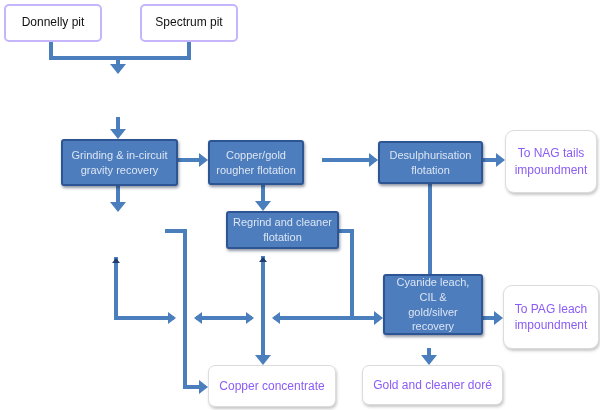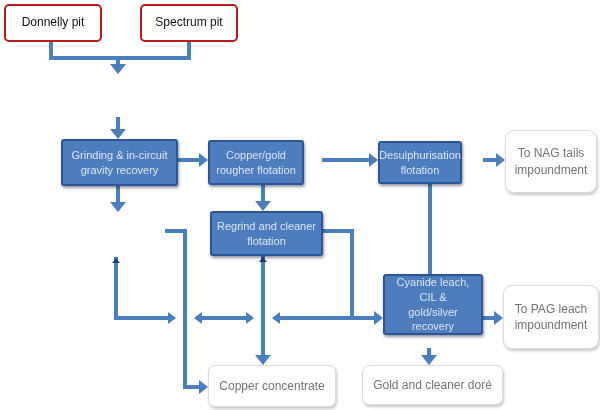--- a/index.html
+++ b/index.html
@@ -3,23 +3,23 @@
 <meta charset="utf-8">
 <style>
   html,body{margin:0;padding:0;background:#fff;}
   #canvas{position:relative;width:600px;height:410px;background:#ffffff;overflow:hidden;
           font-family:"Liberation Sans",sans-serif;}
   
   .node{position:absolute;display:flex;align-items:center;justify-content:center;
         text-align:center;box-sizing:border-box;}
   .bnode{background:#4d7dbd;border:2px solid #2e5593;border-radius:3px;color:#dbe5f4;
          font-size:11px;line-height:1.35;box-shadow:1px 2px 3px rgba(10,25,55,.45);}
-  .wtop{background:#ffffff;border:2px solid #b91c1c;border-radius:5px;color:#111;
+  .wtop{background:#ffffff;border:2px solid #c4b5fd;border-radius:5px;color:#111;
         font-size:12px;line-height:1.3;}
-  .wrnd{background:#ffffff;border:1px solid #dcdcdc;border-radius:9px;color:#737373;
+  .wrnd{background:#ffffff;border:1px solid #dcdcdc;border-radius:9px;color:#8b5cf6;
         font-size:12px;line-height:1.35;box-shadow:1px 2px 3px rgba(0,0,0,.22);}
   
   .hl,.vl{position:absolute;background:#4a7ebc;}
   .hl{height:4px;} .vl{width:4px;}
   .ar{position:absolute;width:0;height:0;}
   .ar-d{border-left:8px solid transparent;border-right:8px solid transparent;border-top:10px solid #4a7ebc;}
   .ar-r{border-top:7px solid transparent;border-bottom:7px solid transparent;border-left:9px solid #4a7ebc;}
   .ar-hr{border-top:6px solid transparent;border-bottom:6px solid transparent;border-left:8px solid #4a7ebc;}
   .ar-hl{border-top:6px solid transparent;border-bottom:6px solid transparent;border-right:8px solid #4a7ebc;}
   .ar-ut{border-left:4px solid transparent;border-right:4px solid transparent;border-bottom:5px solid #1d3c6b;}
@@ -99,30 +99,30 @@
 
 
   <div class="node bnode" style="left:61px;top:139px;width:117px;height:47px">
     <span style="max-width:108px">Grinding &amp; in-circuit gravity recovery</span>
   </div>
 
   <div class="node bnode" style="left:208px;top:140px;width:96px;height:45px">
     <span style="max-width:94px">Copper/gold rougher flotation</span>
   </div>
 
-  <div class="node bnode" style="left:378px;top:141px;width:84px;height:43px">
+  <div class="node bnode" style="left:378px;top:141px;width:105px;height:43px">
     <span style="max-width:95px">Desulphurisation flotation</span>
   </div>
 
   <div class="node wrnd" style="left:505px;top:130px;width:92px;height:63px">
     <span style="max-width:80px">To NAG tails impoundment</span>
   </div>
 
 
-  <div class="node bnode" style="left:210px;top:211px;width:113px;height:45px">
+  <div class="node bnode" style="left:226px;top:211px;width:113px;height:38px">
     <span style="max-width:103px">Regrind and cleaner flotation</span>
   </div>
 
   <div class="node bnode" style="left:383px;top:274px;width:100px;height:61px">
     <span style="max-width:78px">Cyanide leach, CIL &amp; gold/silver recovery</span>
   </div>
 
   <div class="node wrnd" style="left:503px;top:285px;width:96px;height:64px">
     <span style="max-width:84px">To PAG leach impoundment</span>
   </div>

